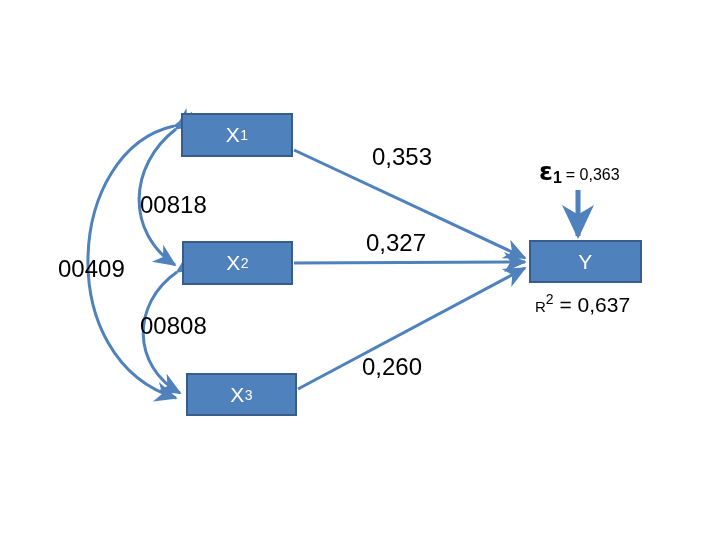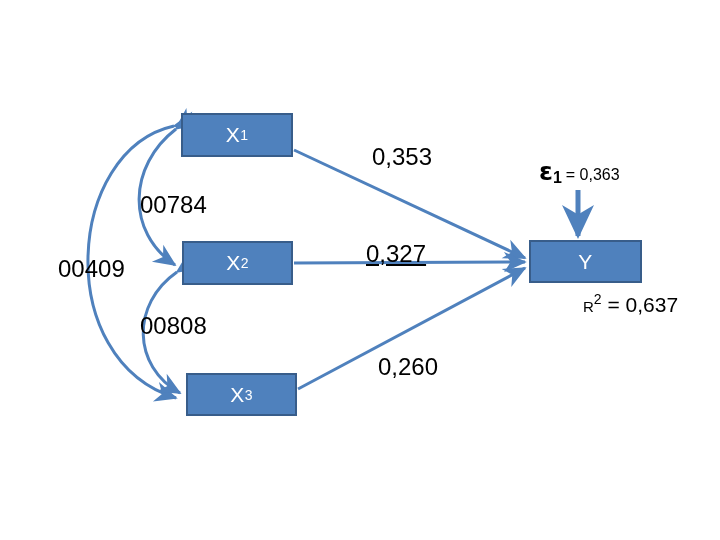--- a/index.html
+++ b/index.html
@@ -68,21 +68,20 @@
   #err-label .eq {
     font-size: 16px;
     margin-left: 4px;
   }
   #r2-label {
     position: absolute;
     color: #000000;
     white-space: nowrap;
     font-size: 21px;
     z-index: 4;
-    margin-left: 48px;
   }
   #r2-label .rsym {
     font-size: 15px;
   }
   #r2-label .sup {
     font-size: 14px;
     vertical-align: 0.55em;
   }
 </style>
 </head>
@@ -127,31 +126,31 @@
 
   <div class="node" id="node-x3" style="left:186px; top:373px; width:111px; height:43px;">
     <span>X</span>
       <span class="sub">3</span>
   </div>
 
   <div class="node" id="node-y" style="left:529px; top:240px; width:113px; height:43px;">
     <span>Y</span>
   </div>
 
-  <div class="coef" style="left:140px; top:191px;">00784</div>
+  <div class="coef" style="left:140px; top:191px;">00818</div>
 
   <div class="coef" style="left:58px; top:255px;">00409</div>
 
   <div class="coef" style="left:140px; top:312px;">00808</div>
 
   <div class="coef" style="left:372px; top:143px;">0,353</div>
 
-  <div class="coef" style="left:366px; top:240px;text-decoration:underline;">0,327</div>
+  <div class="coef" style="left:366px; top:229px;">0,327</div>
 
-  <div class="coef" style="left:378px; top:353px;">0,260</div>
+  <div class="coef" style="left:362px; top:353px;">0,260</div>
 
   <div id="err-label" style="left:539px; top:157px;">
     <span class="eps">ε</span><span class="eps-sub">1</span><span class="eq">= 0,363</span>
   </div>
 
   <div id="r2-label" style="left:535px; top:291px;">
     <span class="rsym">R</span><span class="sup">2</span>
     <span>= 0,637</span>
   </div>
 

